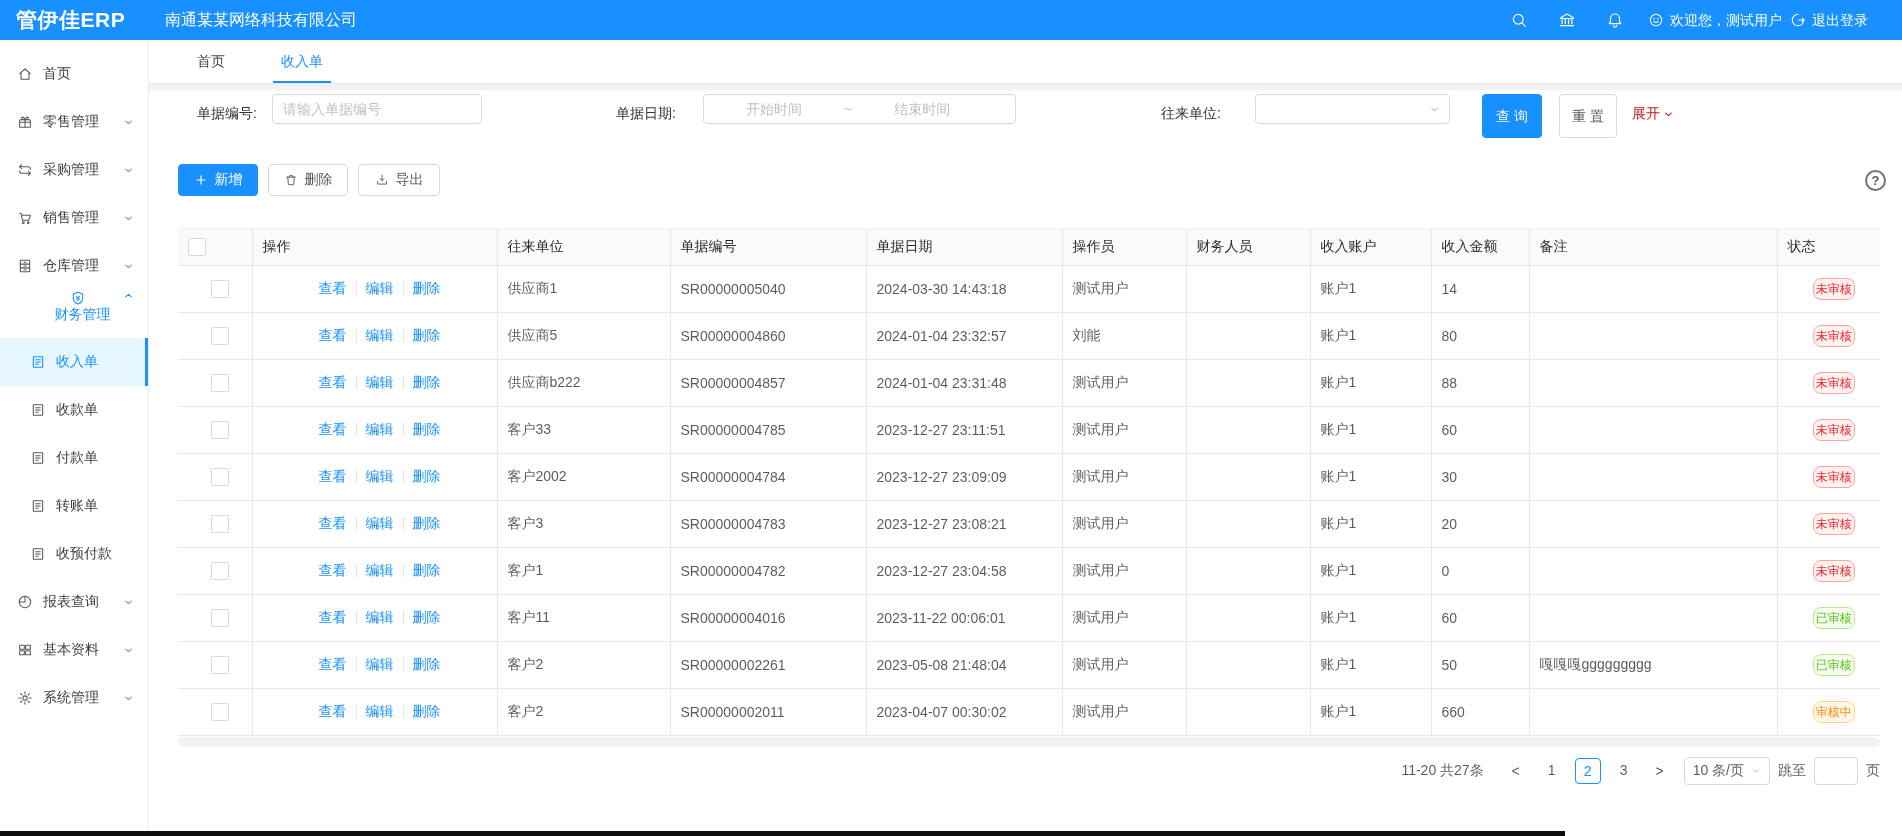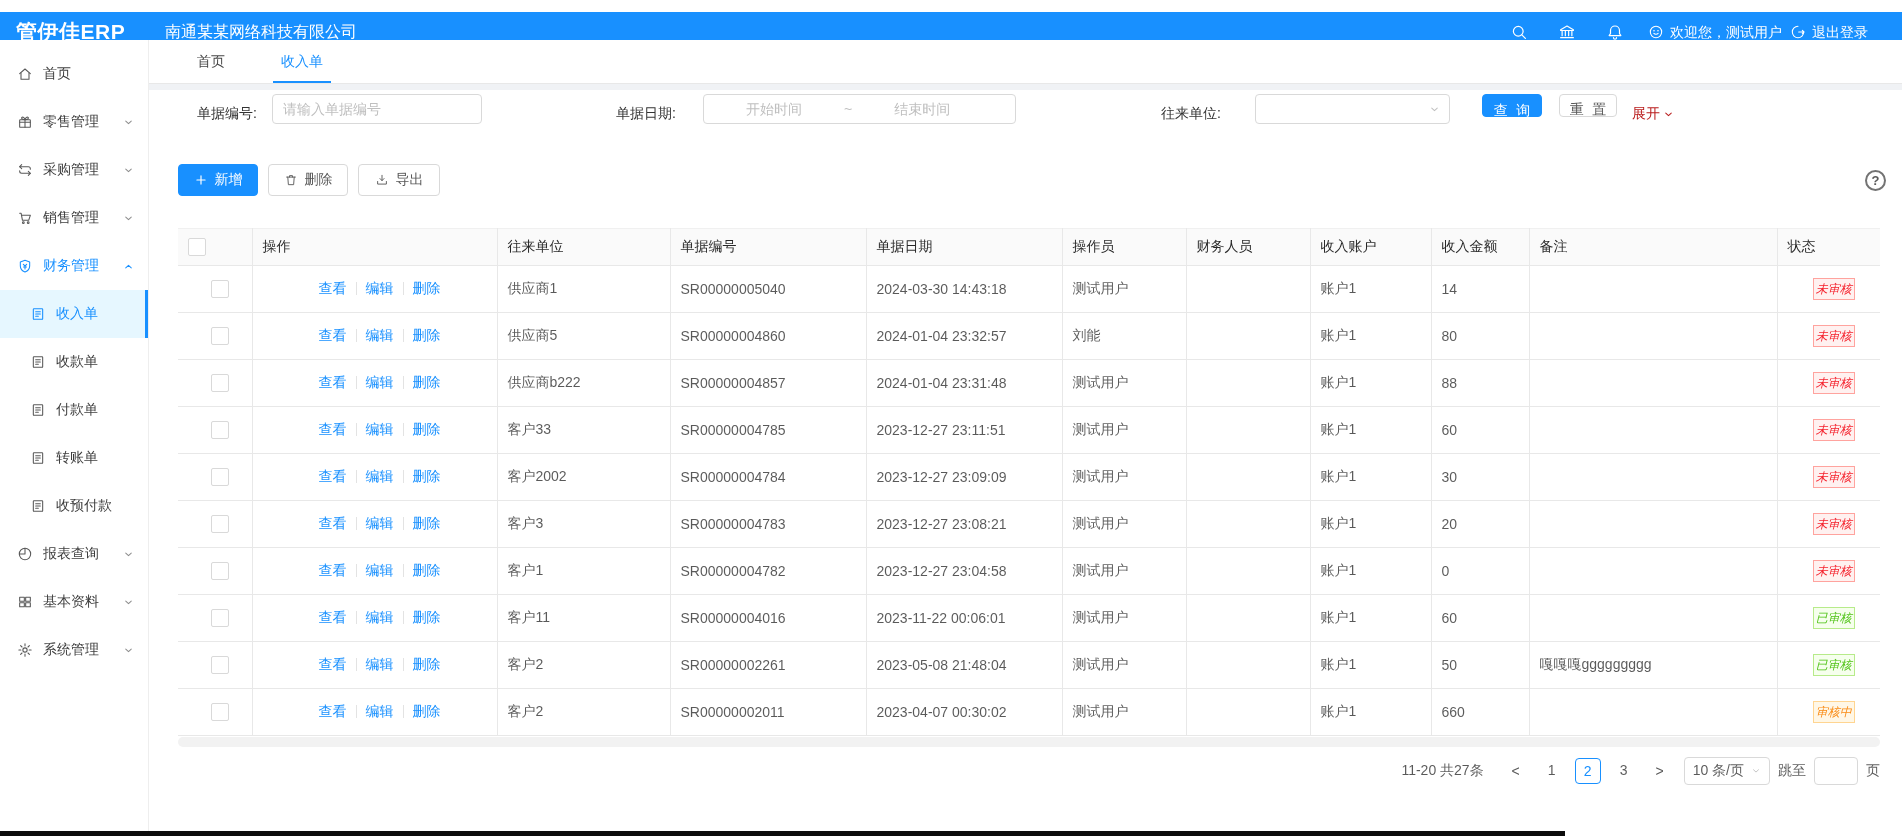--- a/index.html
+++ b/index.html
@@ -3,37 +3,37 @@
 <meta charset="utf-8">
 <style>
   html,body{margin:0;padding:0;}
   body{
     width:1902px;height:836px;position:relative;overflow:hidden;background:#fff;
     font-family:"Liberation Sans","DejaVu Sans",sans-serif;font-size:14px;color:rgba(0,0,0,.75);
   }
   svg.ic{display:inline-block;vertical-align:middle;fill:none;stroke:currentColor;stroke-width:1.6;stroke-linecap:round;stroke-linejoin:round;}
 
   
-  .topbar{position:absolute;left:0;top:12px;width:1902px;height:40px;background:#1890ff;color:#fff;text-align:right;}
+  .topbar{position:absolute;left:0;top:0;width:1902px;height:40px;background:#1890ff;color:#fff;text-align:right;}
   .logo{position:absolute;left:16px;top:0;line-height:40px;font-size:21px;font-weight:bold;letter-spacing:.5px;}
   .company{position:absolute;left:165px;top:0;line-height:40px;font-size:16px;font-weight:500;}
   .tb-ic{position:absolute;top:11px;width:18px;height:18px;color:#fff;cursor:pointer;}
   .tb-group{position:absolute;top:0;height:40px;line-height:40px;cursor:pointer;white-space:nowrap;}
   .tb-group .ic{width:16px;height:16px;margin-right:6px;margin-top:-3px;}
 
   
   .sidebar{position:absolute;left:0;top:40px;width:148px;height:796px;background:#fff;border-right:1px solid #eeeeee;}
   .menu{padding-top:10px;}
   .side-item{position:relative;height:48px;display:flex;align-items:center;padding-left:17px;cursor:pointer;color:rgba(0,0,0,.78);}
   .side-item .side-icon{width:16px;height:16px;margin-right:10px;color:#595959;flex:none;}
   .side-item .side-label{font-size:14px;}
   .side-item .chev{position:absolute;right:14px;width:11px;height:11px;color:#8c8c8c;}
   .side-item .chev.up{transform:rotate(180deg);}
   .side-item.sub{padding-left:30px;}
-  .side-item.open{color:#1890ff;}
+  .side-item.open{color:#1890ff;flex-direction:column;}
   .side-item.open .side-icon{color:#1890ff;}
   .side-item.open .chev{color:#1890ff;}
   .side-item.selected{background:#e6f7ff;color:#1890ff;border-right:3px solid #1890ff;}
   .side-item.selected .side-icon{color:#1890ff;}
 
   
   .main{position:absolute;left:149px;top:40px;width:1753px;height:796px;background:#fff;}
   .tabbar{height:43px;border-bottom:1px solid #e8e8e8;display:flex;align-items:stretch;padding-left:48px;background:#fff;}
   .tab{display:flex;align-items:center;margin-right:56px;cursor:pointer;position:relative;color:rgba(0,0,0,.75);}
   .tab.active{color:#1890ff;}
@@ -43,42 +43,42 @@
   .content{position:relative;background:#fff;height:746px;}
   .flabel{position:absolute;top:8px;height:30px;line-height:30px;color:#333;white-space:nowrap;}
   .fbox{position:absolute;top:4px;height:30px;box-sizing:border-box;border:1px solid #d9d9d9;border-radius:4px;background:#fff;}
   input.txt{border:none;outline:none;background:transparent;font-size:14px;color:rgba(0,0,0,.65);font-family:inherit;width:100%;height:100%;padding:0 10px;box-sizing:border-box;}
   input.txt::placeholder{color:#bfbfbf;}
   .datebox{display:flex;align-items:center;}
   .datebox input{text-align:center;padding:0 4px;}
   .datebox .tilde{color:#bfbfbf;flex:none;}
   .selbox{display:flex;align-items:center;justify-content:flex-end;padding-right:9px;cursor:pointer;}
   .selbox .ic{width:11px;height:11px;color:#bfbfbf;}
-  .btn{position:absolute;top:4px;height:23px;box-sizing:border-box;border-radius:4px;font-size:14px;text-align:center;line-height:28px;cursor:pointer;border:1px solid #d9d9d9;background:#fff;color:#595959;font-family:Liberation Mono, monospace;}
+  .btn{position:absolute;top:4px;height:44px;box-sizing:border-box;border-radius:4px;font-size:14px;text-align:center;line-height:28px;cursor:pointer;border:1px solid #d9d9d9;background:#fff;color:#595959;}
   .btn.primary{background:#1890ff;border-color:#1890ff;color:#fff;line-height:30px;}
   .expand{position:absolute;top:8px;height:30px;line-height:30px;color:#b91c1c;cursor:pointer;white-space:nowrap;}
   .expand .ic{width:11px;height:11px;margin-left:3px;}
 
   .tbtn{position:absolute;top:74px;height:32px;box-sizing:border-box;border-radius:4px;border:1px solid #d9d9d9;background:#fff;color:#595959;display:flex;align-items:center;justify-content:center;cursor:pointer;font-size:14px;}
   .tbtn .ic{width:14px;height:14px;margin-right:7px;}
   .tbtn.primary{background:#1890ff;border-color:#1890ff;color:#fff;}
   .help{position:absolute;left:1716px;top:80px;width:21px;height:21px;border:2px solid #737373;border-radius:50%;box-sizing:border-box;color:#595959;font-weight:bold;font-size:13px;text-align:center;line-height:17px;cursor:pointer;}
 
   
   .table-wrap{position:absolute;left:29px;top:138px;width:1702px;}
   table.grid{border-collapse:collapse;table-layout:fixed;width:1702px;font-size:14px;}
   table.grid th{height:36px;background:#fafafa;font-weight:normal;color:rgba(0,0,0,.85);text-align:left;padding:0 0 0 10px;border-bottom:1px solid #e8e8e8;border-top:1px solid #f0f0f0;overflow:hidden;white-space:nowrap;}
   table.grid td{height:46px;border-bottom:1px solid #e8e8e8;color:rgba(0,0,0,.65);padding:0 0 0 10px;overflow:hidden;white-space:nowrap;}
   table.grid th:not(:last-child),table.grid td:not(:last-child){border-right:1px solid #e8e8e8;}
   th.c-check,td.c-check{text-align:center;padding:0;}
   th.c-actions,td.c-actions{text-align:center;padding:0;}
   .cb{display:inline-block;width:16px;height:16px;border:1px solid #d9d9d9;border-radius:2px;background:#fff;vertical-align:middle;cursor:pointer;}
   td a.act{color:#1890ff;cursor:pointer;text-decoration:none;}
   .vsep{display:inline-block;width:1px;height:13px;background:#e3e3e3;margin:0 9px;vertical-align:-2px;}
-  .badge{display:inline-block;font-size:12px;line-height:18px;padding:1px 2px;border-radius:0;border:1px solid;font-style:italic;}
+  .badge{display:inline-block;font-size:12px;line-height:18px;padding:1px 2px;border-radius:8px;border:1px solid;}
   .badge.danger{color:#f5222d;background:#fff1f0;border-color:#ffa39e;}
   .badge.success{color:#52c41a;background:#f6ffed;border-color:#b7eb8a;}
   .badge.warning{color:#fa8c16;background:#fff7e6;border-color:#ffd591;}
   td.c-status{text-align:center;padding:0;}
   .hscroll{height:10px;background:#f2f2f2;border-radius:5px;margin-top:1px;}
 
   
   .pager{margin-top:10px;display:flex;justify-content:flex-end;align-items:center;color:rgba(0,0,0,.65);}
   .pager .total{margin-right:14px;}
   .pgbtn{min-width:26px;height:26px;line-height:26px;text-align:center;margin:0 5px;cursor:pointer;color:#595959;border-radius:4px;}
@@ -242,20 +242,29 @@
   <div class="side-item">
     <svg class="ic side-icon">
           <use href="#icon-sales"></use>
         </svg>
     <span class="side-label">销售管理</span>
     <svg class="ic chev">
           <use href="#icon-chevdown"></use>
         </svg>
   </div>
 
+  <div class="side-item">
+    <svg class="ic side-icon">
+          <use href="#icon-warehouse"></use>
+        </svg>
+    <span class="side-label">仓库管理</span>
+    <svg class="ic chev">
+          <use href="#icon-chevdown"></use>
+        </svg>
+  </div>
 
   <div class="side-item open">
     <svg class="ic side-icon">
           <use href="#icon-finance"></use>
         </svg>
     <span class="side-label">财务管理</span>
     <svg class="ic chev up">
           <use href="#icon-chevdown"></use>
         </svg>
   </div>

